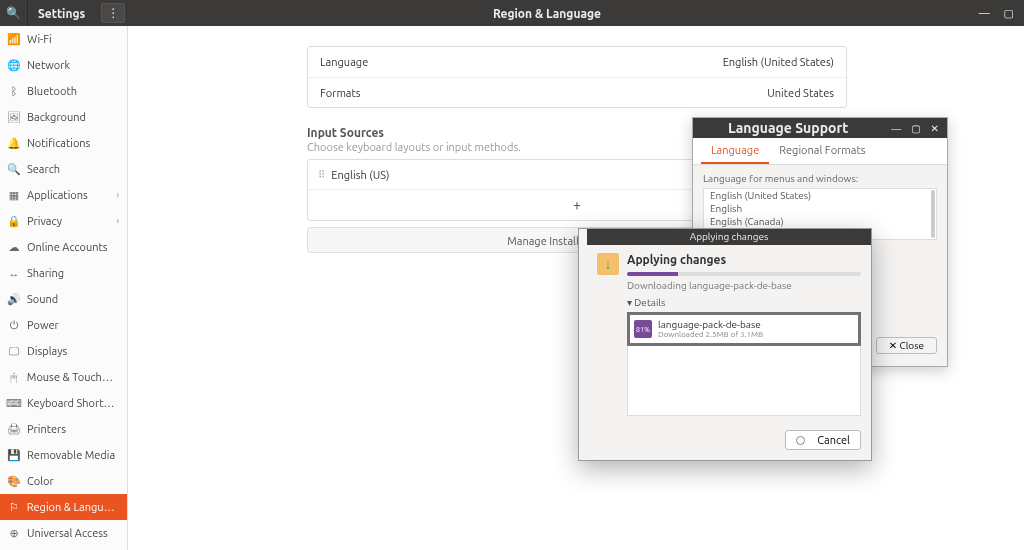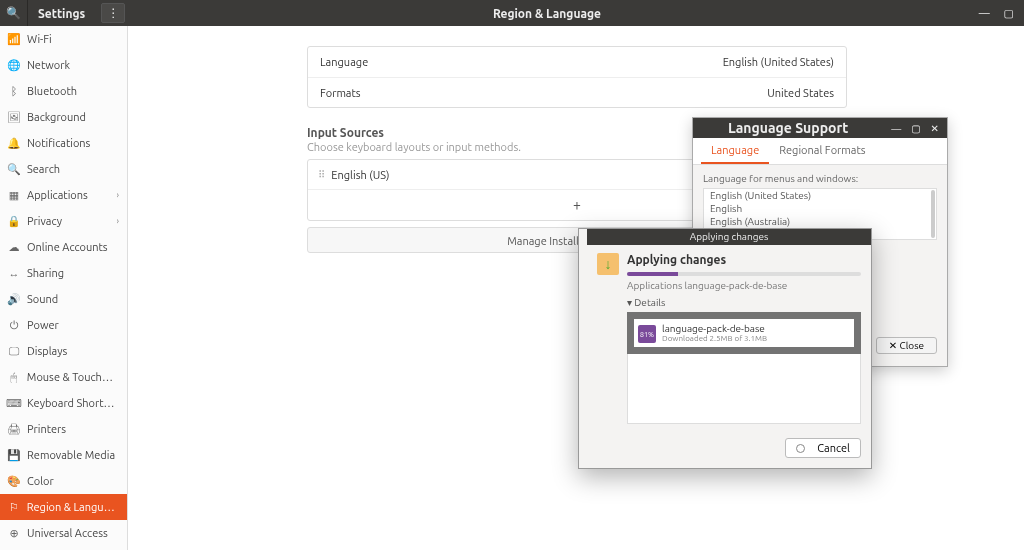--- a/index.html
+++ b/index.html
@@ -66,21 +66,21 @@
 .apply-win { position: absolute; left: 578px; top: 228px; width: 294px; background: #f4f3f2; border: 1px solid #999; box-shadow: 0 8px 24px rgba(0,0,0,0.3); padding-left: 8px; }
 .apply-win .aw-header { height: 16px; background: #3b3a38; color: #eee; font-size: 10px; text-align: center; line-height: 16px; }
 .aw-body { padding: 8px 10px; }
 .aw-top { display: flex; gap: 8px; align-items: flex-start; }
 .aw-icon { width: 22px; height: 22px; background: #f5c06e; display: flex; align-items: center; justify-content: center; border-radius: 2px; color: #5a3; font-weight: bold; font-size: 14px; }
 .aw-title { font-size: 12px; font-weight: bold; color: #333; }
 .aw-progress { margin: 6px 0 4px 0; height: 4px; background: #ddd; border-radius: 2px; overflow: hidden; }
 .aw-progress .bar { height: 100%; background: #7a4a9a; width: 22%; }
 .aw-status { font-size: 10px; color: #777; margin-bottom: 6px; }
 .aw-details { font-size: 10px; color: #555; margin-bottom: 4px; cursor: pointer; }
-.aw-row { display: flex; gap: 6px; align-items: flex-end; border: 7px solid #737373; background: #fff; padding: 4px; }
+.aw-row { display: flex; gap: 6px; align-items: center; border: 3px solid #737373; background: #fff; padding: 4px; }
 .aw-row .pkg-icon { width: 18px; height: 18px; background: #7a4a9a; color: #fff; font-size: 7px; display: flex; align-items: center; justify-content: center; border-radius: 2px; }
 .aw-row .pkg-info .name { font-size: 10px; color: #333; }
 .aw-row .pkg-info .sz { font-size: 8px; color: #888; }
 .aw-footer { padding: 6px 10px 10px 10px; display: flex; justify-content: flex-end; }
 .aw-footer button { padding: 3px 10px; font-size: 11px; border: 1px solid #bbb; background: #fff; border-radius: 3px; cursor: pointer; display: flex; align-items: center; gap: 12px; }
 .aw-footer .stop { width: 9px; height: 9px; border-radius: 50%; border: 1px solid #888; background: #fff; display: inline-block; }
 </style>
 </head>
 <body>
 
@@ -224,21 +224,20 @@
   </div>
   <div class="lw-tabs">
     <div class="lw-tab active">Language</div>
     <div class="lw-tab">Regional Formats</div>
   </div>
   <div class="lw-body">
     <div class="lw-hint">Language for menus and windows:</div>
     <div class="lw-list">
       <div class="opt">English (United States)</div>
       <div class="opt">English</div>
-      <div class="opt">English (Australia)</div>
       <div class="opt">English (Canada)</div>
       <div class="scroll"></div>
     </div>
     <div style="height:60px"></div>
     <label class="lw-chk">
       <input type="checkbox" style="">
       <span>Keyboard input method system:</span>
     </label>
     <div class="lw-close">
       <button>
@@ -252,21 +251,21 @@
 <div class="apply-win">
   <div class="aw-header">Applying changes</div>
   <div class="aw-body">
     <div class="aw-top">
       <div class="aw-icon">↓</div>
       <div style="flex:1">
         <div class="aw-title">Applying changes</div>
         <div class="aw-progress">
             <div class="bar"></div>
           </div>
-        <div class="aw-status">Applications language-pack-de-base</div>
+        <div class="aw-status">Downloading language-pack-de-base</div>
         <div class="aw-details">▾ Details</div>
         <div class="aw-row">
           <div class="pkg-icon">81%</div>
           <div class="pkg-info">
             <div class="name">language-pack-de-base</div>
             <div class="sz">Downloaded 2.5MB of 3.1MB</div>
           </div>
         </div>
         <div style="height:70px;border:1px solid #ddd;border-top:none;background:#fff"></div>
       </div>

